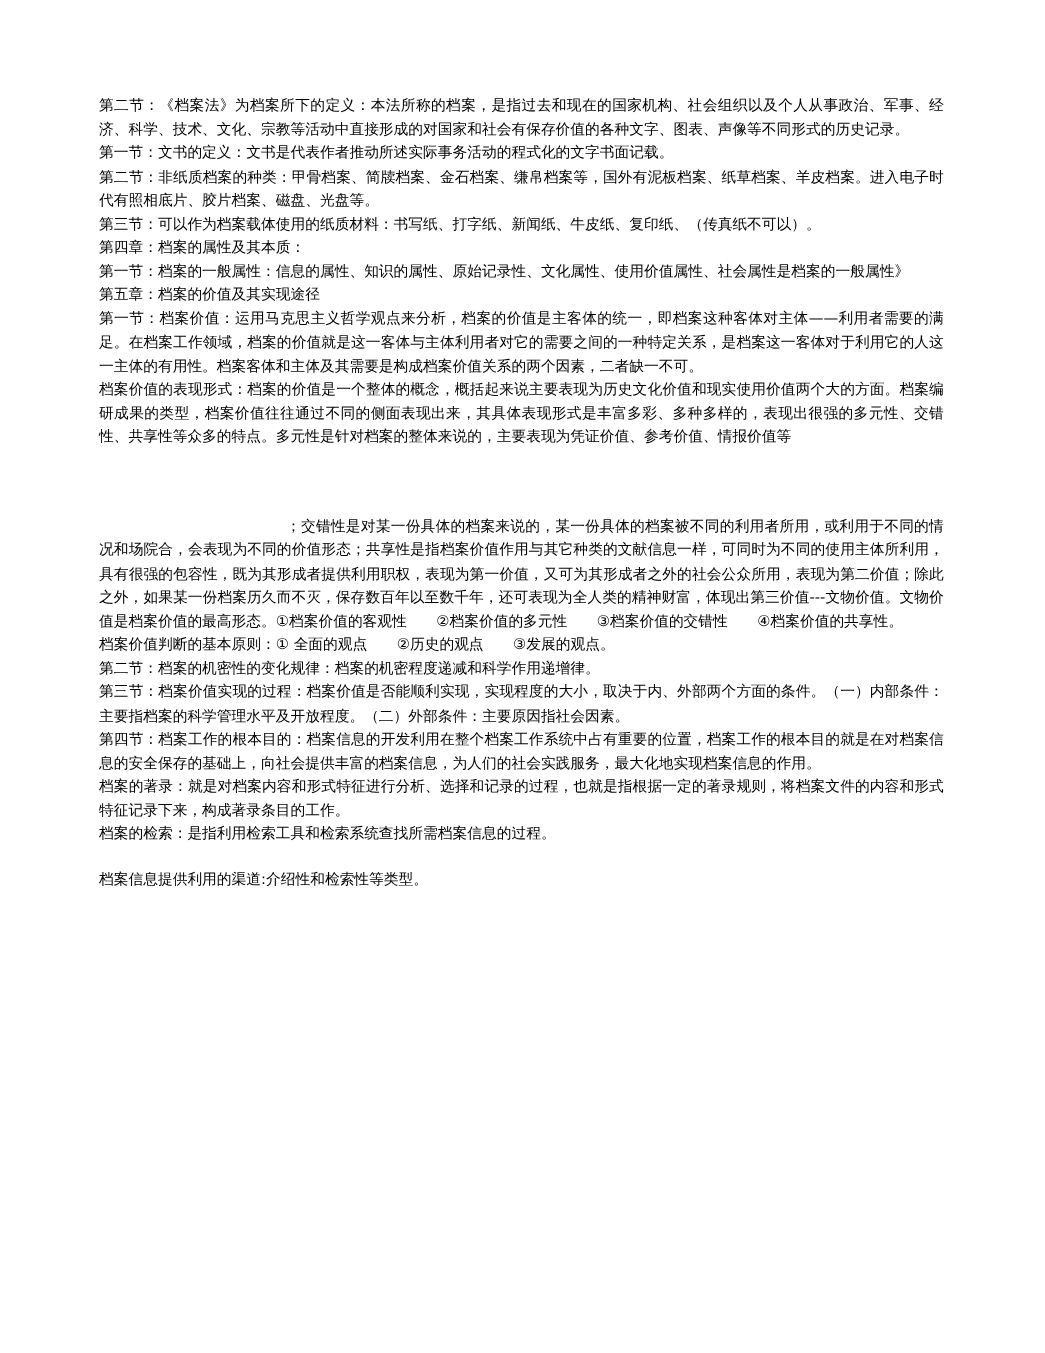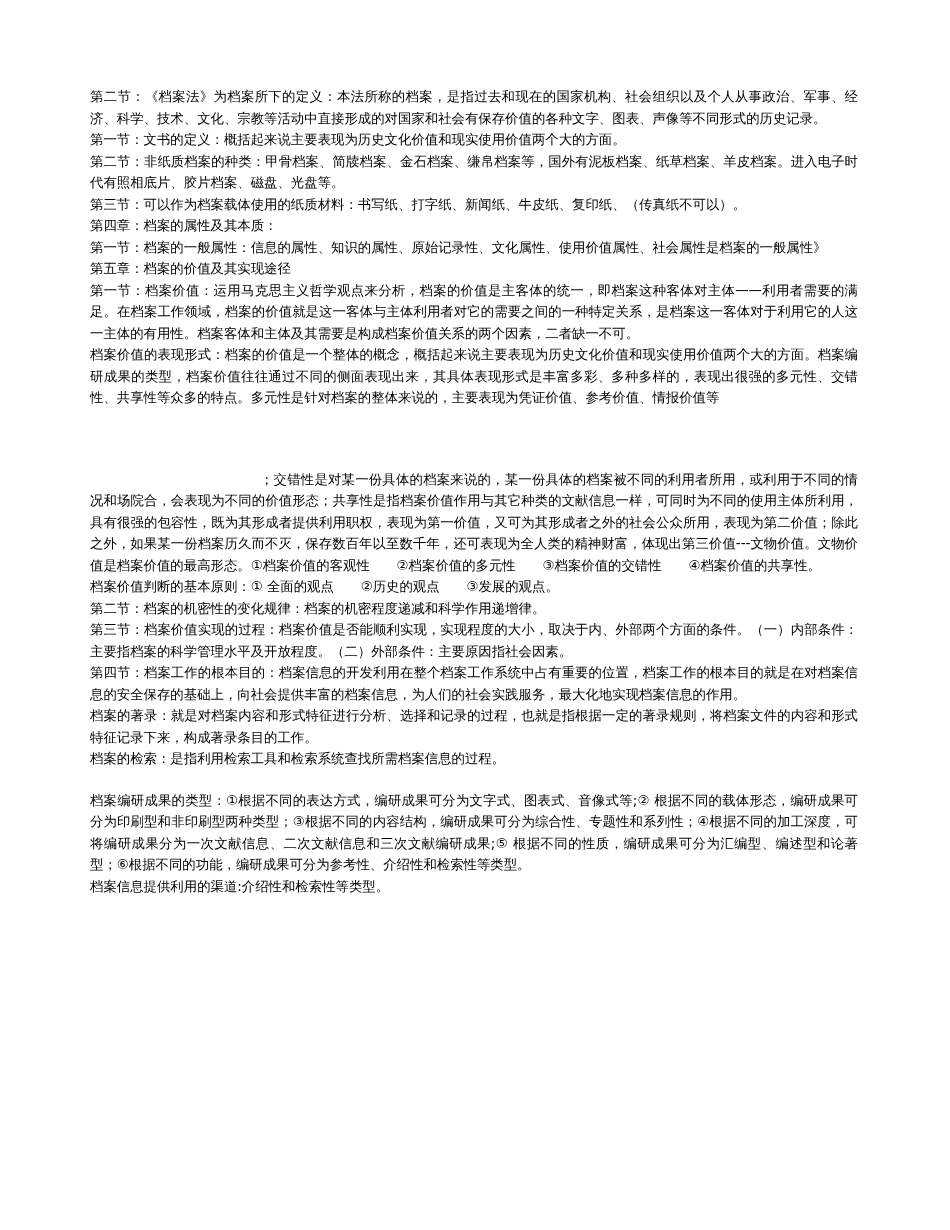--- a/index.html
+++ b/index.html
@@ -41,38 +41,37 @@
     text-indent: 170px;
   }
 </style>
 </head>
 <body>
 
 <div class="page">
   <div class="doc-body">
 
     <p class="para">第二节：《档案法》为档案所下的定义：本法所称的档案，是指过去和现在的国家机构、社会组织以及个人从事政治、军事、经济、科学、技术、文化、宗教等活动中直接形成的对国家和社会有保存价值的各种文字、图表、声像等不同形式的历史记录。</p>
-    <p class="para">第一节：文书的定义：概括起来说主要表现为历史文化价值和现实使用价值两个大的方面。</p>
+    <p class="para">第一节：文书的定义：文书是代表作者推动所述实际事务活动的程式化的文字书面记载。</p>
     <p class="para">第二节：非纸质档案的种类：甲骨档案、简牍档案、金石档案、缣帛档案等，国外有泥板档案、纸草档案、羊皮档案。进入电子时代有照相底片、胶片档案、磁盘、光盘等。</p>
     <p class="para">第三节：可以作为档案载体使用的纸质材料：书写纸、打字纸、新闻纸、牛皮纸、复印纸、（传真纸不可以）。</p>
     <p class="para">第四章：档案的属性及其本质：</p>
     <p class="para">第一节：档案的一般属性：信息的属性、知识的属性、原始记录性、文化属性、使用价值属性、社会属性是档案的一般属性》</p>
     <p class="para">第五章：档案的价值及其实现途径</p>
     <p class="para">第一节：档案价值：运用马克思主义哲学观点来分析，档案的价值是主客体的统一，即档案这种客体对主体——利用者需要的满足。在档案工作领域，档案的价值就是这一客体与主体利用者对它的需要之间的一种特定关系，是档案这一客体对于利用它的人这一主体的有用性。档案客体和主体及其需要是构成档案价值关系的两个因素，二者缺一不可。</p>
     <p class="para">档案价值的表现形式：档案的价值是一个整体的概念，概括起来说主要表现为历史文化价值和现实使用价值两个大的方面。档案编研成果的类型，档案价值往往通过不同的侧面表现出来，其具体表现形式是丰富多彩、多种多样的，表现出很强的多元性、交错性、共享性等众多的特点。多元性是针对档案的整体来说的，主要表现为凭证价值、参考价值、情报价值等</p>
 
     <div class="spacer-lg"></div>
 
     <p class="para indent-start">；交错性是对某一份具体的档案来说的，某一份具体的档案被不同的利用者所用，或利用于不同的情况和场院合，会表现为不同的价值形态；共享性是指档案价值作用与其它种类的文献信息一样，可同时为不同的使用主体所利用，具有很强的包容性，既为其形成者提供利用职权，表现为第一价值，又可为其形成者之外的社会公众所用，表现为第二价值；除此之外，如果某一份档案历久而不灭，保存数百年以至数千年，还可表现为全人类的精神财富，体现出第三价值---文物价值。文物价值是档案价值的最高形态。①档案价值的客观性　　②档案价值的多元性　　③档案价值的交错性　　④档案价值的共享性。</p>
     <p class="para">档案价值判断的基本原则：① 全面的观点　　②历史的观点　　③发展的观点。</p>
     <p class="para">第二节：档案的机密性的变化规律：档案的机密程度递减和科学作用递增律。</p>
     <p class="para">第三节：档案价值实现的过程：档案价值是否能顺利实现，实现程度的大小，取决于内、外部两个方面的条件。（一）内部条件：主要指档案的科学管理水平及开放程度。（二）外部条件：主要原因指社会因素。</p>
     <p class="para">第四节：档案工作的根本目的：档案信息的开发利用在整个档案工作系统中占有重要的位置，档案工作的根本目的就是在对档案信息的安全保存的基础上，向社会提供丰富的档案信息，为人们的社会实践服务，最大化地实现档案信息的作用。</p>
     <p class="para">档案的著录：就是对档案内容和形式特征进行分析、选择和记录的过程，也就是指根据一定的著录规则，将档案文件的内容和形式特征记录下来，构成著录条目的工作。</p>
     <p class="para">档案的检索：是指利用检索工具和检索系统查找所需档案信息的过程。</p>
 
     <div class="spacer-sm"></div>
 
-    <p class="para">档案编研成果的类型：①根据不同的表达方式，编研成果可分为文字式、图表式、音像式等;② 根据不同的载体形态，编研成果可分为印刷型和非印刷型两种类型；③根据不同的内容结构，编研成果可分为综合性、专题性和系列性；④根据不同的加工深度，可将编研成果分为一次文献信息、二次文献信息和三次文献编研成果;⑤ 根据不同的性质，编研成果可分为汇编型、编述型和论著型；⑥根据不同的功能，编研成果可分为参考性、介绍性和检索性等类型。</p>
     <p class="para">档案信息提供利用的渠道:介绍性和检索性等类型。</p>
 
   </div>
 </div>
 
 </body></html>

